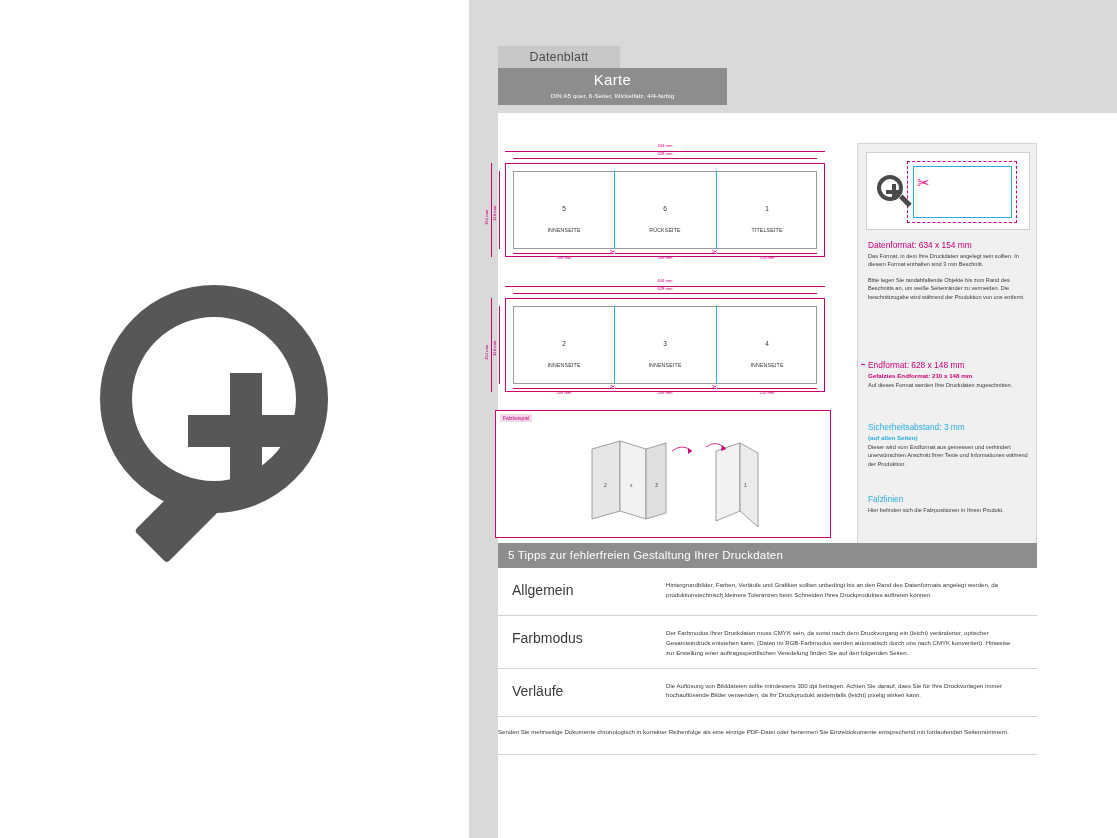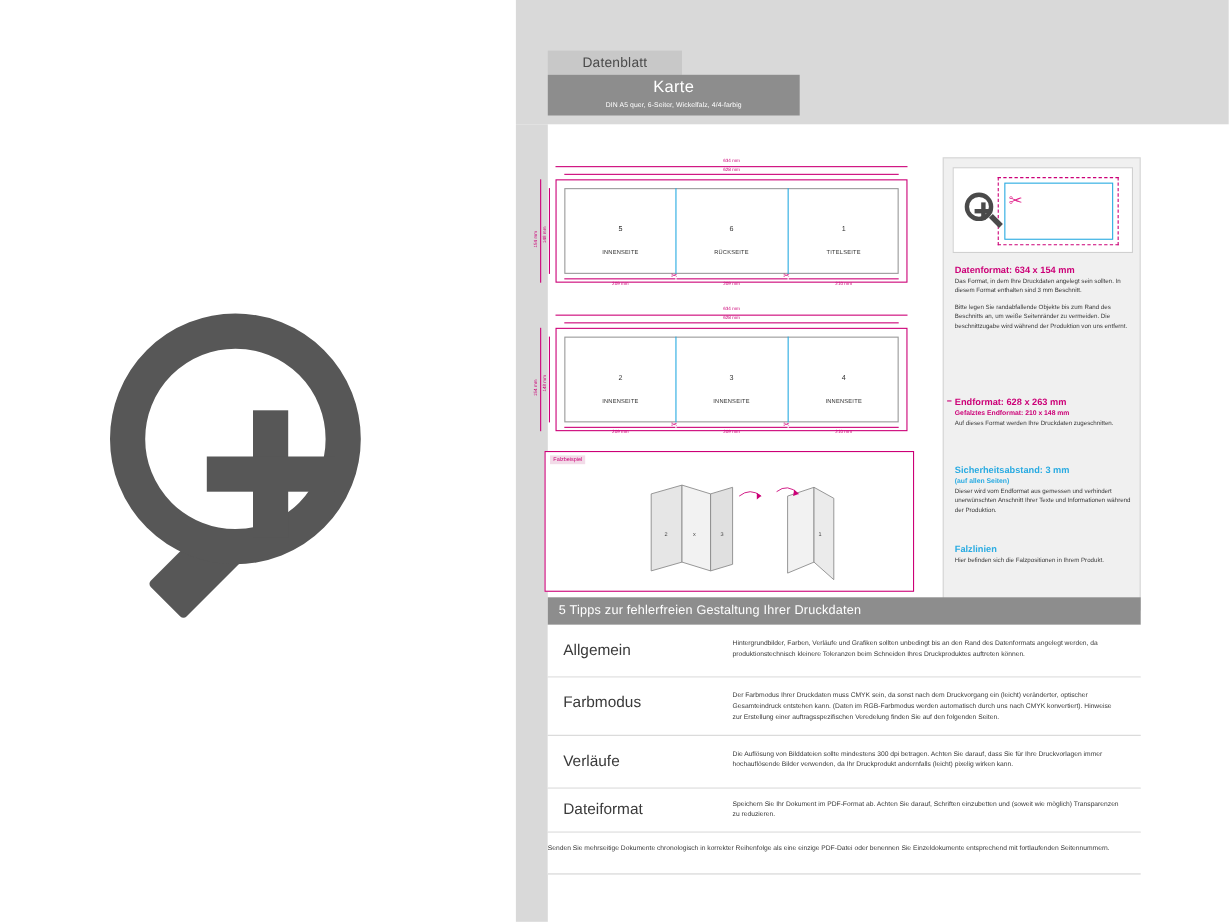--- a/index.html
+++ b/index.html
@@ -212,21 +212,21 @@
   .prev-mag-plus-v { position:absolute; left:11px; top:5px; width:4px; height:16px; background:#4a4a4a;}
   .prev-mag-plus-h { position:absolute; left:5px; top:11px; width:16px; height:4px; background:#4a4a4a;}
   .prev-scissor {
     position:absolute; left:50px; top:22px;
     font-size:15px; color:#e0218a; line-height:1;
   }
 
   .info-block { position:absolute; left:10px; width:160px; }
   .info-h {
     font-size:8.4px;
-    font-weight:bold;
+    font-weight:normal;
     margin-bottom:2px;
   }
   .info-h.magenta { color:#cc0077; }
   .info-h.cyan { color:#29abe2; }
   .info-p {
     font-size:5.6px;
     line-height:1.5;
     color:#3a3a3a;
   }
   .info-sub { font-size:6.2px; font-weight:bold; color:#29abe2; }
@@ -407,21 +407,21 @@
       </div>
 
       <div class="info-block" style="top:96px;">
         <div class="info-h magenta">Datenformat: 634 x 154 mm</div>
         <div class="info-p">Das Format, in dem Ihre Druckdaten angelegt sein sollten. In diesem Format enthalten sind 3 mm Beschnitt.</div>
         <div class="info-p" style="margin-top:7px;">Bitte legen Sie randabfallende Objekte bis zum Rand des Beschnitts an, um weiße Seitenränder zu vermeiden. Die beschnittzugabe wird während der Produktion von uns entfernt.</div>
       </div>
 
       <div class="info-block" style="top:216px;">
         <div class="tickmark" style="left:-7px; top:4px;"></div>
-        <div class="info-h magenta">Endformat: 628 x 263 mm</div>
+        <div class="info-h magenta">Endformat: 628 x 148 mm</div>
         <div class="info-sub" style="color:#cc0077;">Gefalztes Endformat: 210 x 148 mm</div>
         <div class="info-p" style="margin-top:2px;">Auf dieses Format werden Ihre Druckdaten zugeschnitten.</div>
       </div>
 
       <div class="info-block" style="top:278px;">
         <div class="info-h cyan">Sicherheitsabstand: 3 mm</div>
         <div class="info-sub">(auf allen Seiten)</div>
         <div class="info-p" style="margin-top:2px;">Dieser wird vom Endformat aus gemessen und verhindert unerwünschten Anschnitt Ihrer Texte und Informationen während der Produktion.</div>
       </div>
 
@@ -441,21 +441,17 @@
     </div>
     <div class="tips-row">
       <div class="tips-term">Farbmodus</div>
       <div class="tips-desc">Der Farbmodus Ihrer Druckdaten muss CMYK sein, da sonst nach dem Druckvorgang ein (leicht) veränderter, optischer Gesamteindruck entstehen kann. (Daten im RGB-Farbmodus werden automatisch durch uns nach CMYK konvertiert). Hinweise zur Erstellung einer auftragsspezifischen Veredelung finden Sie auf den folgenden Seiten.</div>
     </div>
     <div class="tips-row">
       <div class="tips-term">Verläufe</div>
       <div class="tips-desc">Die Auflösung von Bilddateien sollte mindestens 300 dpi betragen. Achten Sie darauf, dass Sie für Ihre Druckvorlagen immer hochauflösende Bilder verwenden, da Ihr Druckprodukt andernfalls (leicht) pixelig wirken kann.</div>
     </div>
     <div class="tips-row" style="min-height:38px;">
-      <div class="tips-term" style="padding-top:10px;">Dateiformat</div>
-      <div class="tips-desc" style="padding-top:10px;">Speichern Sie Ihr Dokument im PDF-Format ab. Achten Sie darauf, Schriften einzubetten und (soweit wie möglich) Transparenzen zu reduzieren.</div>
-    </div>
-    <div class="tips-row" style="min-height:38px;">
       <div class="tips-desc" style="padding-top:10px;">Senden Sie mehrseitige Dokumente chronologisch in korrekter Reihenfolge als eine einzige PDF-Datei oder benennen Sie Einzeldokumente entsprechend mit fortlaufenden Seitennummern.</div>
     </div>
   </div>
 
 </div>
 
 </body></html>

